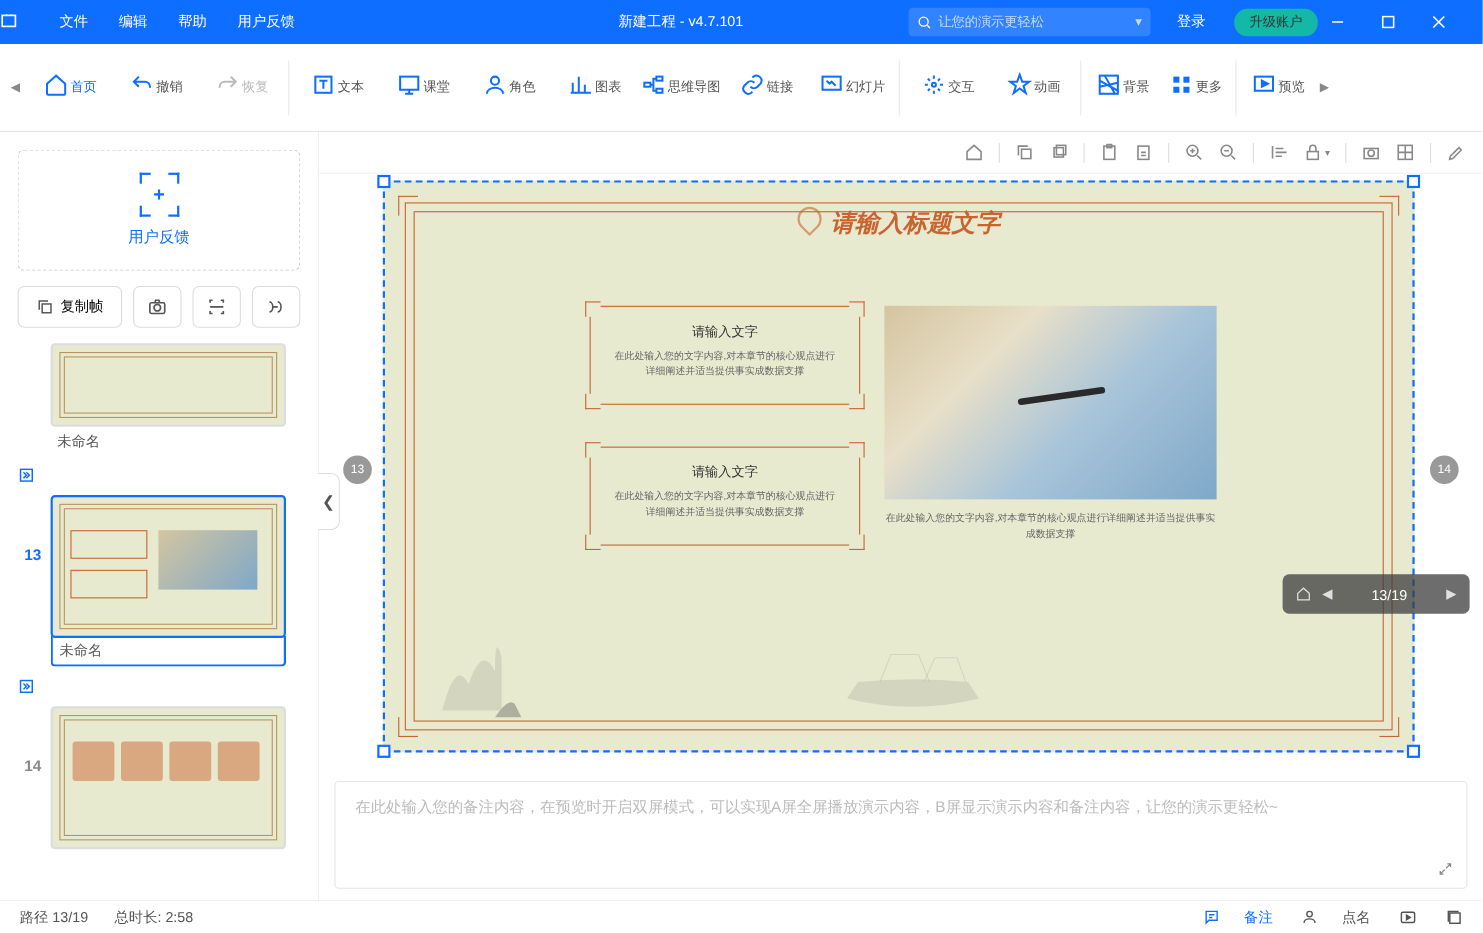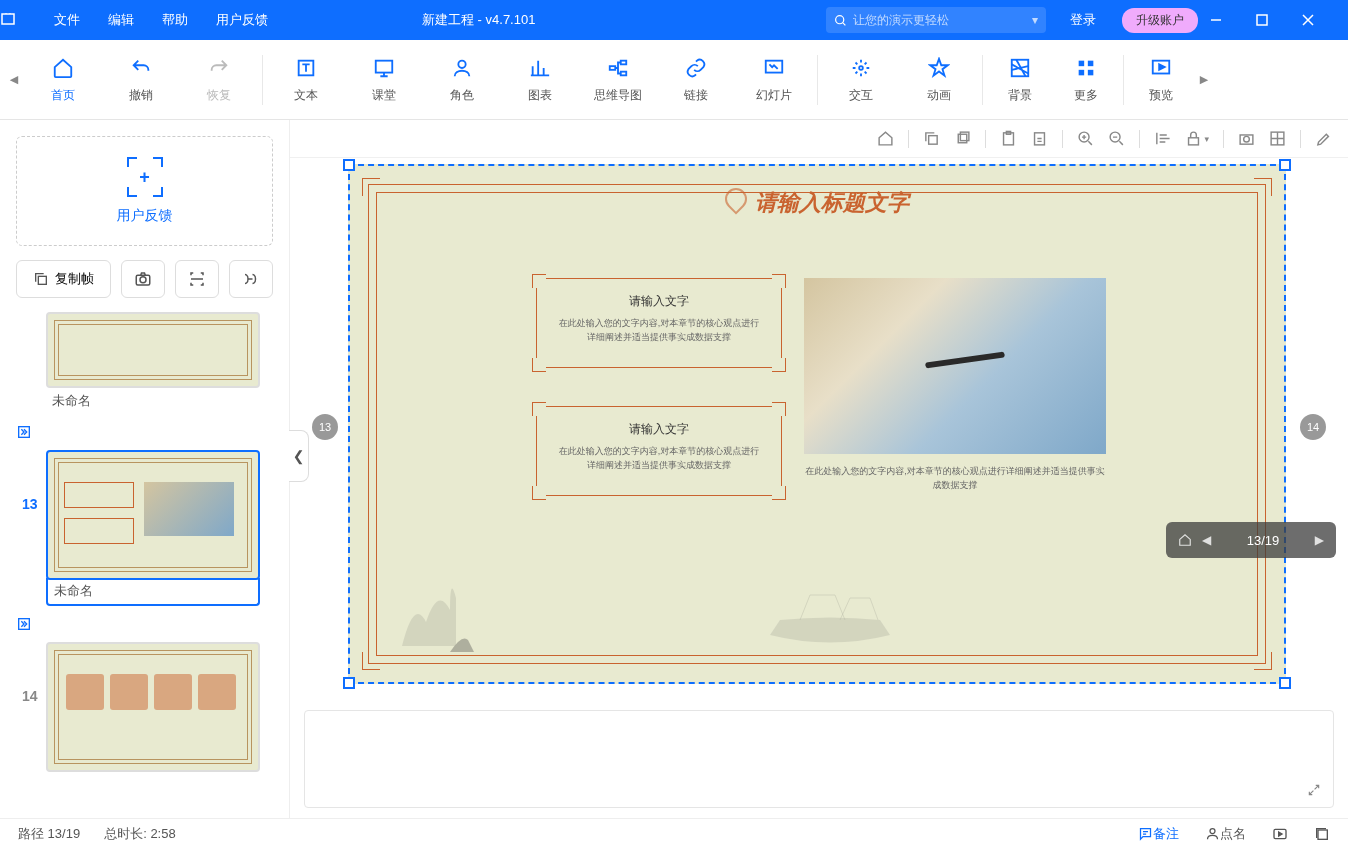--- a/index.html
+++ b/index.html
@@ -2,33 +2,33 @@
 <html><head>
 <meta charset="utf-8">
 <style>
 * { margin: 0; padding: 0; box-sizing: border-box; font-family: "Microsoft YaHei", sans-serif; }
 body { width: 1348px; height: 848px; background: #fff; overflow: hidden; position: relative; }
 
 
 .title-bar { height: 40px; background: #0e6eff; display: flex; align-items: center; color: #fff; font-size: 13px; }
 .app-icon { width: 40px; text-align: center; font-size: 14px; }
 .menu-item { padding: 0 14px; cursor: pointer; }
-.title-center { flex: 1; text-align: left; padding-left: 140px; }
+.title-center { flex: 1; text-align: center; padding-left: 140px; }
 .search-box { width: 220px; height: 26px; background: rgba(255,255,255,.15); border-radius: 4px; display: flex; align-items: center; padding: 0 8px; margin: 0 10px; font-size: 12px; color: rgba(255,255,255,.7); }
 .search-box svg { margin-right: 6px; }
 .search-arrow { margin-left: auto; }
 .login-btn { padding: 0 14px; cursor: pointer; }
-.upgrade-btn { background: #f0abfc; color: #333; padding: 4px 14px; border-radius: 12px; margin: 0 12px; cursor: pointer; font-size: 12px; }
+.upgrade-btn { background: #14b8a6; color: #333; padding: 4px 14px; border-radius: 12px; margin: 0 12px; cursor: pointer; font-size: 12px; }
 .win-ctrl { width: 46px; text-align: center; cursor: pointer; }
 
 
 .toolbar { height: 80px; background: #fff; border-bottom: 1px solid #e5e5e5; display: flex; align-items: center; padding: 0 4px; }
 .tb-nav { width: 20px; height: 70px; display: flex; align-items: center; justify-content: center; color: #888; cursor: pointer; font-size: 11px; }
 .tb-group { display: flex; }
-.tb-item { width: 78px; display: flex; flex-direction: column; align-items: center; justify-content: center; cursor: pointer; padding: 6px 0; }
+.tb-item { width: 78px; display: flex; flex-direction: row; align-items: center; justify-content: center; cursor: pointer; padding: 6px 0; }
 .tb-item.narrow { width: 66px; }
 .tb-icon { width: 26px; height: 26px; display: flex; align-items: center; justify-content: center; color: #0e6eff; margin-bottom: 6px; font-size: 20px; }
 .tb-icon.disabled { color: #bbb; }
 .tb-label { font-size: 12px; color: #555; }
 .tb-label.disabled { color: #bbb; }
 .tb-label.blue { color: #0e6eff; }
 .tb-sep { width: 1px; height: 50px; background: #e8e8e8; margin: 0 4px; }
 
 
 .body { display: flex; height: 698px; }
@@ -110,21 +110,21 @@
 .mountain { position:absolute; bottom:24px; left:40px; width:120px; height:120px; opacity:.35; }
 .boat { position:absolute; bottom:32px; left:400px; width:160px; height:70px; opacity:.35; }
 
 
 .notes { height: 98px; margin: 10px 14px 10px 14px; border: 1px solid #e5e5e5; border-radius: 4px; padding: 14px 18px; font-size: 14px; color: #bbb; position:relative; }
 .notes-expand { position:absolute; right:12px; bottom:10px; color:#888; cursor:pointer; }
 
 
 .status { height: 30px; background: #fff; border-top: 1px solid #eee; display: flex; align-items: center; padding: 0 18px; font-size: 13px; color: #555; gap: 24px; }
 .status-right { margin-left: auto; display:flex; gap: 26px; align-items:center; }
-.sr-item { display:flex; align-items:center; gap:0; cursor:pointer; }
+.sr-item { display:flex; align-items:center; gap:22px; cursor:pointer; }
 .sr-item.blue { color:#0e6eff; }
 
 svg { display:block; }
 </style>
 </head>
 <body>
 
 <div class="title-bar">
   <div class="app-icon">
     <svg width="16" height="16" viewBox="0 0 16 16" fill="none">
@@ -542,20 +542,21 @@
               <path d="M3 11l9-8 9 8v10H3z"></path>
             </svg>
           </span>
         <span class="mp-icon">◀</span>
         <span class="mp-text">13/19</span>
         <span class="mp-icon">▶</span>
       </div>
     </div>
 
     <div class="notes">
+      <span>在此处输入您的备注内容，在预览时开启双屏模式，可以实现A屏全屏播放演示内容，B屏显示演示内容和备注内容，让您的演示更轻松~</span>
       <span class="notes-expand">
           <svg width="14" height="14" viewBox="0 0 24 24" fill="none" stroke="#888" stroke-width="2">
             <path d="M4 20l7-7M20 4l-7 7M4 15v5h5M20 9V4h-5"></path>
           </svg>
         </span>
     </div>
   </div>
 </div>
 
 <div class="status">

